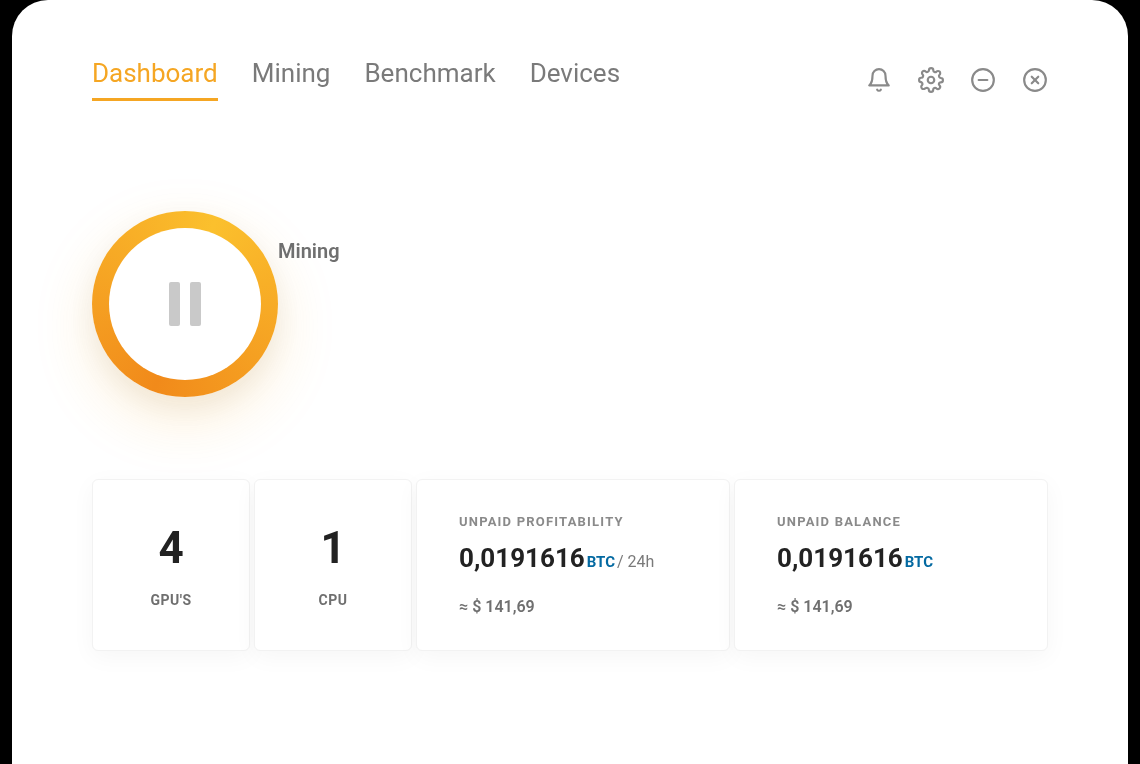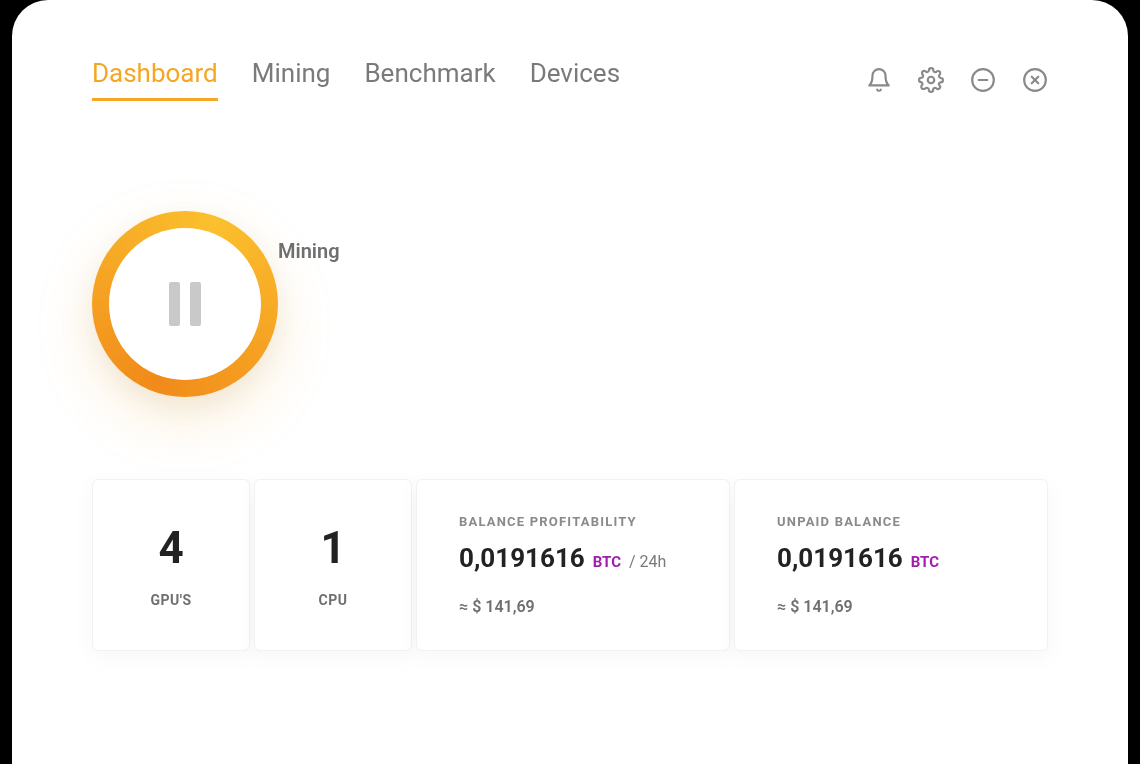--- a/index.html
+++ b/index.html
@@ -136,31 +136,31 @@
   .card-wide .label {
     font-size: 13px;
     font-weight: 700;
     letter-spacing: 1.2px;
     color: #8a8a8a;
   }
   .card-wide .value-row {
     margin-top: 14px;
     display: flex;
     align-items: baseline;
-    gap: 8px;
+    gap: 2px;
   }
   .card-wide .value {
     font-size: 26px;
     font-weight: 700;
     color: #222;
   }
   .card-wide .unit {
     font-size: 15px;
     font-weight: 700;
-    color: #a21caf;
+    color: #0369a1;
   }
   .card-wide .per {
     font-size: 16px;
     font-weight: 400;
     color: #7a7a7a;
   }
   .card-wide .approx {
     margin-top: 24px;
     font-size: 16px;
     font-weight: 600;
@@ -224,21 +224,21 @@
       <div class="big">4</div>
       <div class="small-label">GPU'S</div>
     </div>
 
     <div class="card card-small">
       <div class="big">1</div>
       <div class="small-label">CPU</div>
     </div>
 
     <div class="card card-wide">
-      <div class="label">BALANCE PROFITABILITY</div>
+      <div class="label">UNPAID PROFITABILITY</div>
       <div class="value-row">
         <span class="value">0,0191616</span>
         <span class="unit">BTC</span>
         <span class="per">/ 24h</span>
       </div>
       <div class="approx">≈ $ 141,69</div>
     </div>
 
     <div class="card card-wide">
       <div class="label">UNPAID BALANCE</div>

